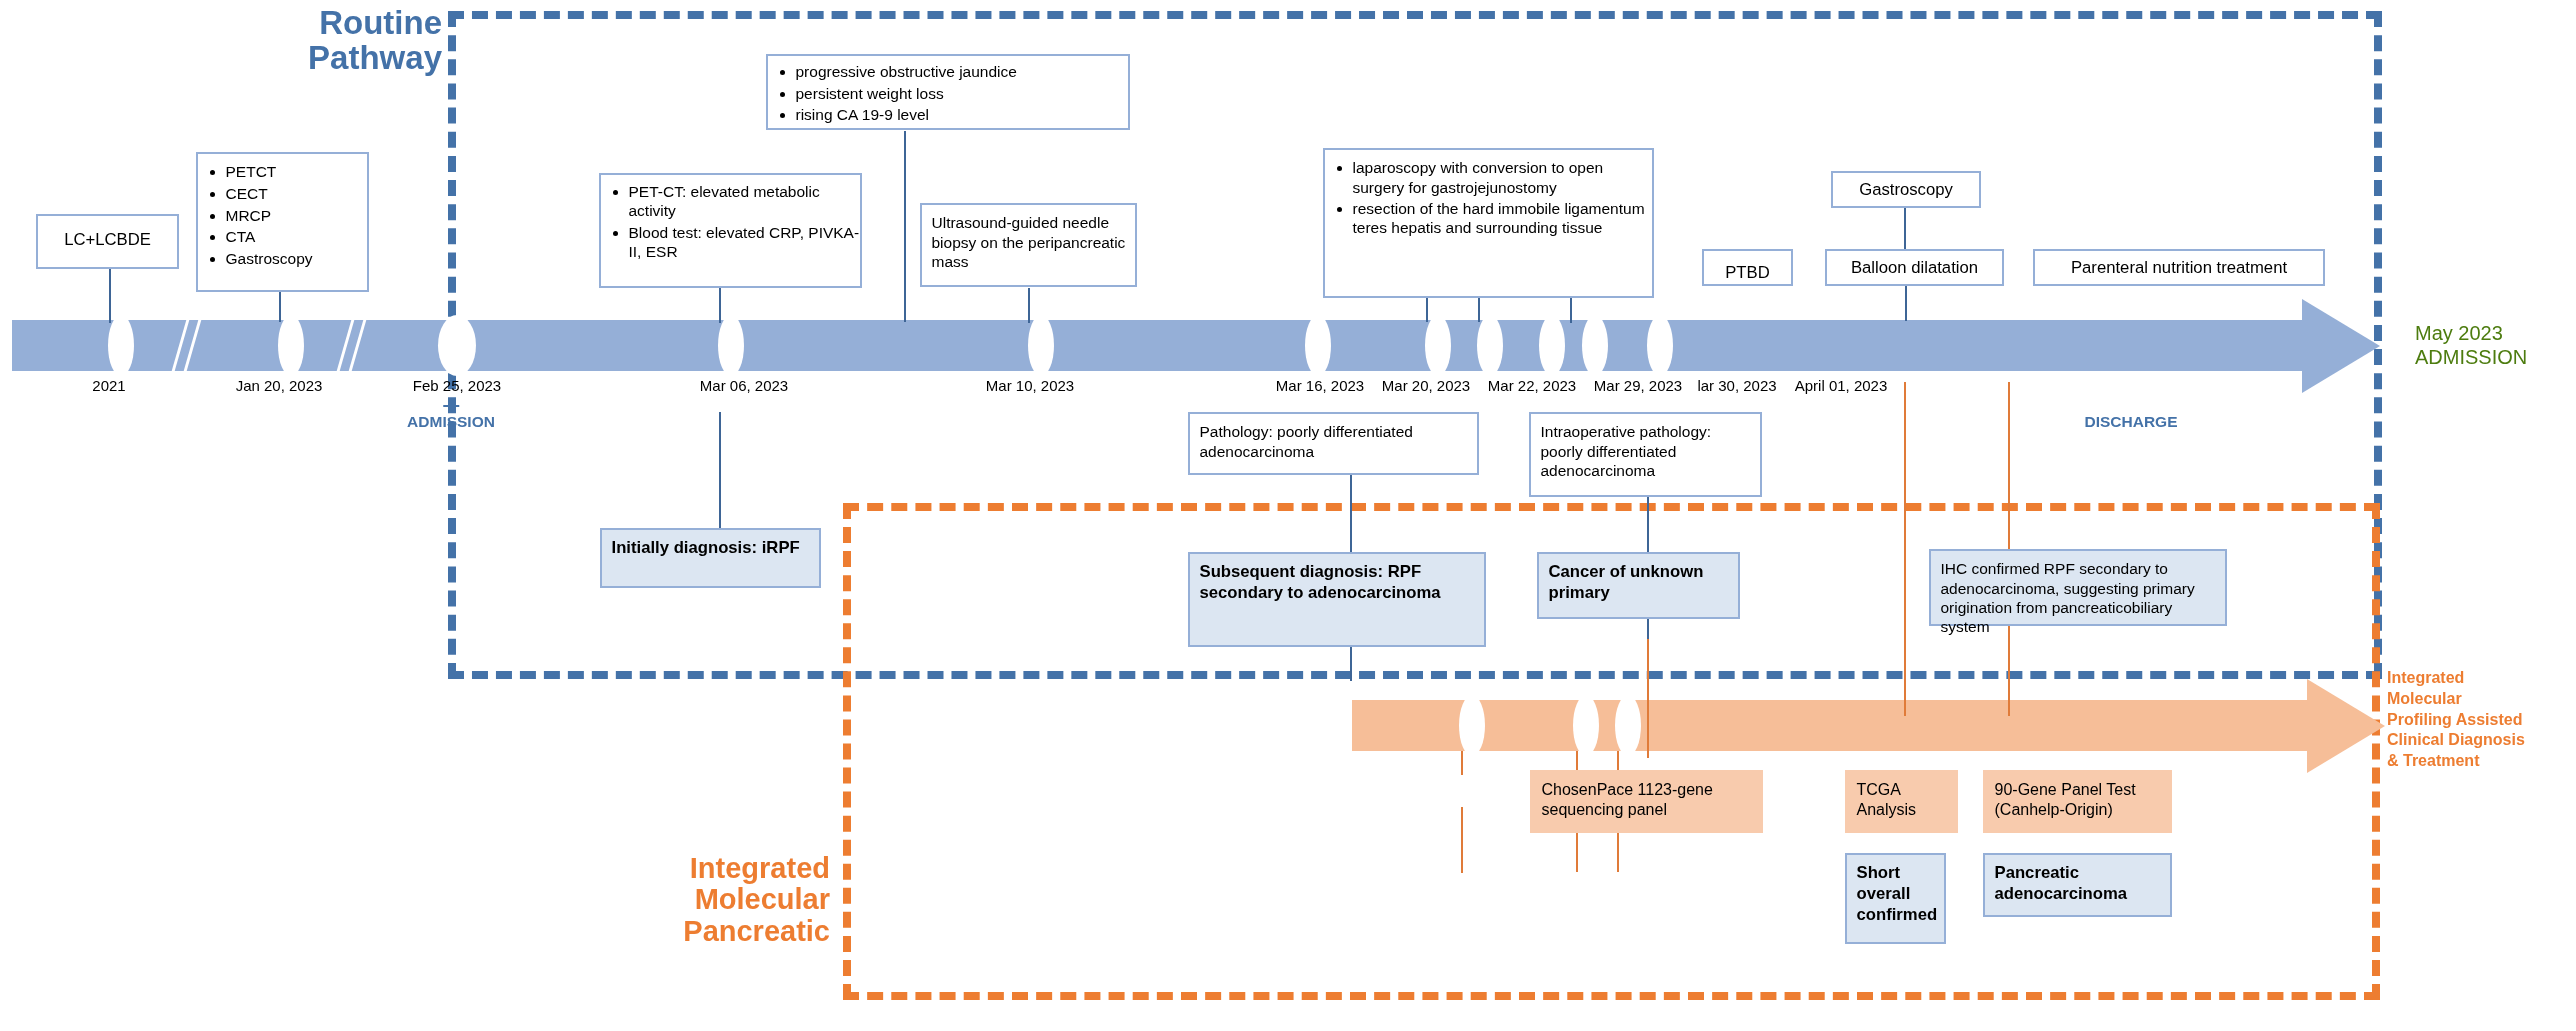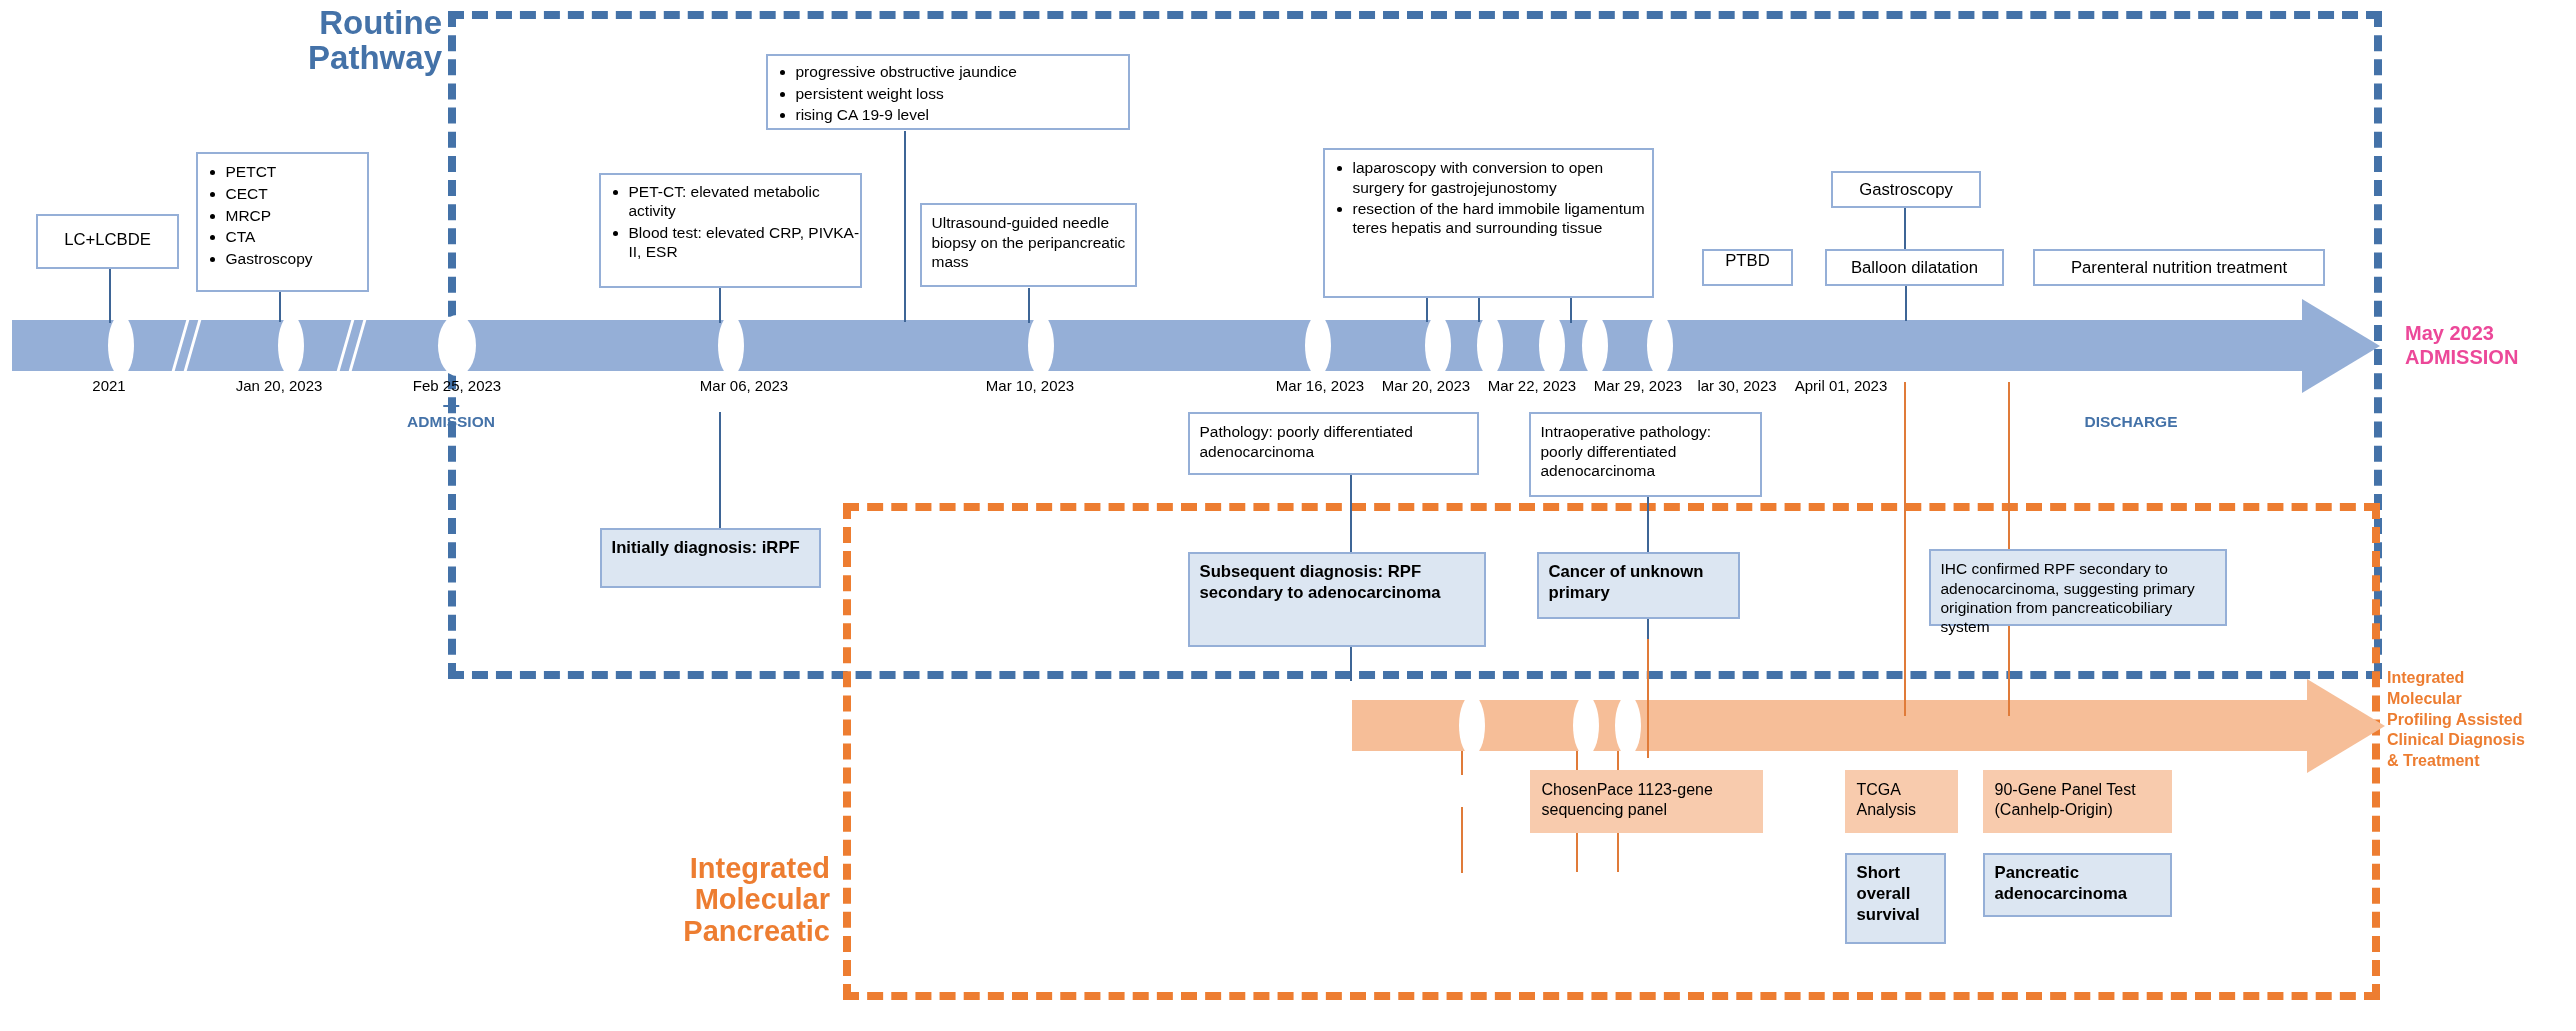--- a/index.html
+++ b/index.html
@@ -39,21 +39,21 @@
   .conn-orange{background:#E07B39;}
 
   
   .datelbl{position:absolute;font-size:15px;color:#000;white-space:nowrap;
            transform:translateX(-50%);text-align:center;}
   .milestone{position:absolute;font-size:15.5px;font-weight:bold;color:#4472a8;
              white-space:nowrap;transform:translateX(-50%);text-align:center;}
   .dashmark{position:absolute;width:15.5px;height:2.4px;background:#4472a8;
             transform:translateX(-50%);}
 
-  .end-label{position:absolute;font-weight:bold;color:#ec4899;font-size:20px;line-height:1.18;}
+  .end-label{position:absolute;font-weight:normal;color:#4d7c0f;font-size:20px;line-height:1.18;margin-left:10px;}
 
   
   .tl-break{position:absolute;top:0;height:100%;width:3px;background:#ffffff;
             transform:skewX(-16deg);}
 </style>
 </head>
 <body>
 
 <div id="stage">
 
@@ -200,21 +200,21 @@
       <li>laparoscopy with conversion to open surgery for gastrojejunostomy</li>
       <li>resection of the hard immobile ligamentum teres hepatis and surrounding tissue</li>
     </ul>
   </div>
 
   <div class="ebox" style="left:1831px;top:171px;width:150px;height:37px;">
     <div style="font-size:16.7px;text-align:center;padding-top:6.6px;">Gastroscopy</div>
   </div>
 
   <div class="ebox" style="left:1702px;top:249px;width:91px;height:37px;">
-    <div style="font-size:16.7px;text-align:center;padding-top:0;">PTBD</div>
+    <div style="font-size:16.7px;text-align:center;padding-top:12px;">PTBD</div>
   </div>
 
   <div class="ebox" style="left:1825px;top:249px;width:179px;height:37px;">
     <div style="font-size:16.7px;text-align:center;padding-top:6.6px;">Balloon dilatation</div>
   </div>
 
   <div class="ebox" style="left:2033px;top:249px;width:292px;height:37px;">
     <div style="font-size:16.7px;text-align:center;padding-top:6.6px;">Parenteral nutrition treatment</div>
   </div>
 
@@ -249,21 +249,21 @@
   <div class="ebox ebox-orange" style="left:1845px;top:770px;width:113px;height:63px;">
     <div class="pad" style="font-size:16px;">TCGA Analysis</div>
   </div>
 
   <div class="ebox ebox-orange" style="left:1983px;top:770px;width:189px;height:63px;">
     <div class="pad" style="font-size:16px;">90-Gene Panel Test (Canhelp-Origin)</div>
   </div>
 
 
   <div class="ebox ebox-fill" style="left:1845px;top:853px;width:101px;height:91px;">
-    <div class="pad" style="font-size:16.7px;">Short overall survival</div>
+    <div class="pad" style="font-size:16.7px;">Short overall confirmed</div>
   </div>
 
   <div class="ebox ebox-fill" style="left:1983px;top:853px;width:189px;height:64px;">
     <div class="pad" style="font-size:16.7px;">Pancreatic adenocarcinoma</div>
   </div>
 
 </div>
 
 
 </body></html>

